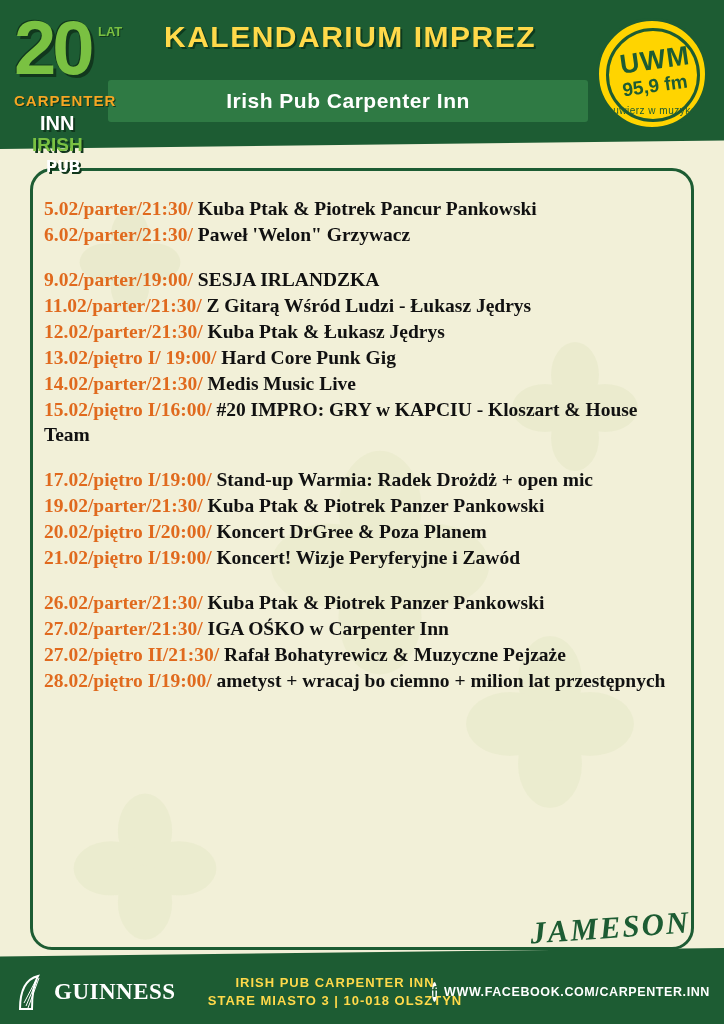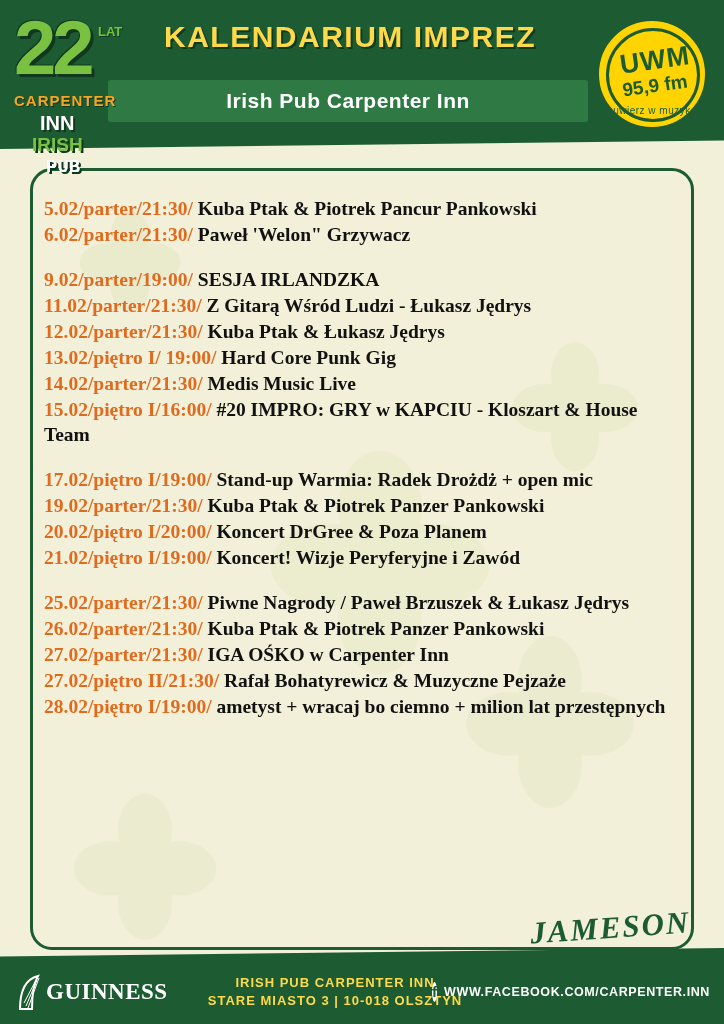--- a/index.html
+++ b/index.html
@@ -256,20 +256,21 @@
     left: 0; top: -12px;
     width: 724px; height: 14px;
     background: #1d5c33;
     clip-path: polygon(0 60%, 100% 0, 100% 100%, 0 100%);
   }
   .guinness {
     width: 196px;
     padding-left: 16px;
     display: flex;
     align-items: center;
+    gap: 8px;
   }
   .harp {
     width: 30px; height: 38px;
     position: relative;
   }
   .guinness-text {
     color: #ffffff;
     font-family: "Liberation Serif", serif;
     font-weight: bold;
     font-size: 23px;
@@ -360,21 +361,21 @@
 
 <div class="header">
   <div class="header-band"></div>
   <div class="header-title">KALENDARIUM IMPREZ</div>
   <div class="header-sub-wrap">
     <span class="header-sub">Irish Pub Carpenter Inn</span>
   </div>
 </div>
 
 <div class="logo25">
-  <div class="big25">22</div>
+  <div class="big25">20</div>
   <div class="lat">LAT</div>
   <div class="carp">CARPENTER</div>
   <div class="inn">INN</div>
   <div class="irish">IRISH</div>
   <div class="pub">PUB</div>
 </div>
 
 <div class="radio">
   <div class="ring"></div>
   <div class="uwm">UWM</div>
@@ -401,21 +402,20 @@
   </div>
 
   <div class="group">
     <p class="entry"><span class="when">17.02/piętro I/19:00/</span> <span class="what">Stand-up Warmia: Radek Drożdż + open mic</span></p>
     <p class="entry"><span class="when">19.02/parter/21:30/</span> <span class="what">Kuba Ptak &amp; Piotrek Panzer Pankowski</span></p>
     <p class="entry"><span class="when">20.02/piętro I/20:00/</span> <span class="what">Koncert DrGree &amp; Poza Planem</span></p>
     <p class="entry"><span class="when">21.02/piętro I/19:00/</span> <span class="what">Koncert! Wizje Peryferyjne i Zawód</span></p>
   </div>
 
   <div class="group">
-    <p class="entry"><span class="when">25.02/parter/21:30/</span> <span class="what">Piwne Nagrody / Paweł Brzuszek &amp; Łukasz Jędrys</span></p>
     <p class="entry"><span class="when">26.02/parter/21:30/</span> <span class="what">Kuba Ptak &amp; Piotrek Panzer Pankowski</span></p>
     <p class="entry"><span class="when">27.02/parter/21:30/</span> <span class="what">IGA OŚKO w Carpenter Inn</span></p>
     <p class="entry"><span class="when">27.02/piętro II/21:30/</span> <span class="what">Rafał Bohatyrewicz &amp; Muzyczne Pejzaże</span></p>
     <p class="entry"><span class="when">28.02/piętro I/19:00/</span> <span class="what">ametyst + wracaj bo ciemno + milion lat przestępnych</span></p>
   </div>
 
 </div>
 
 <div class="jameson">JAMESON</div>
 

